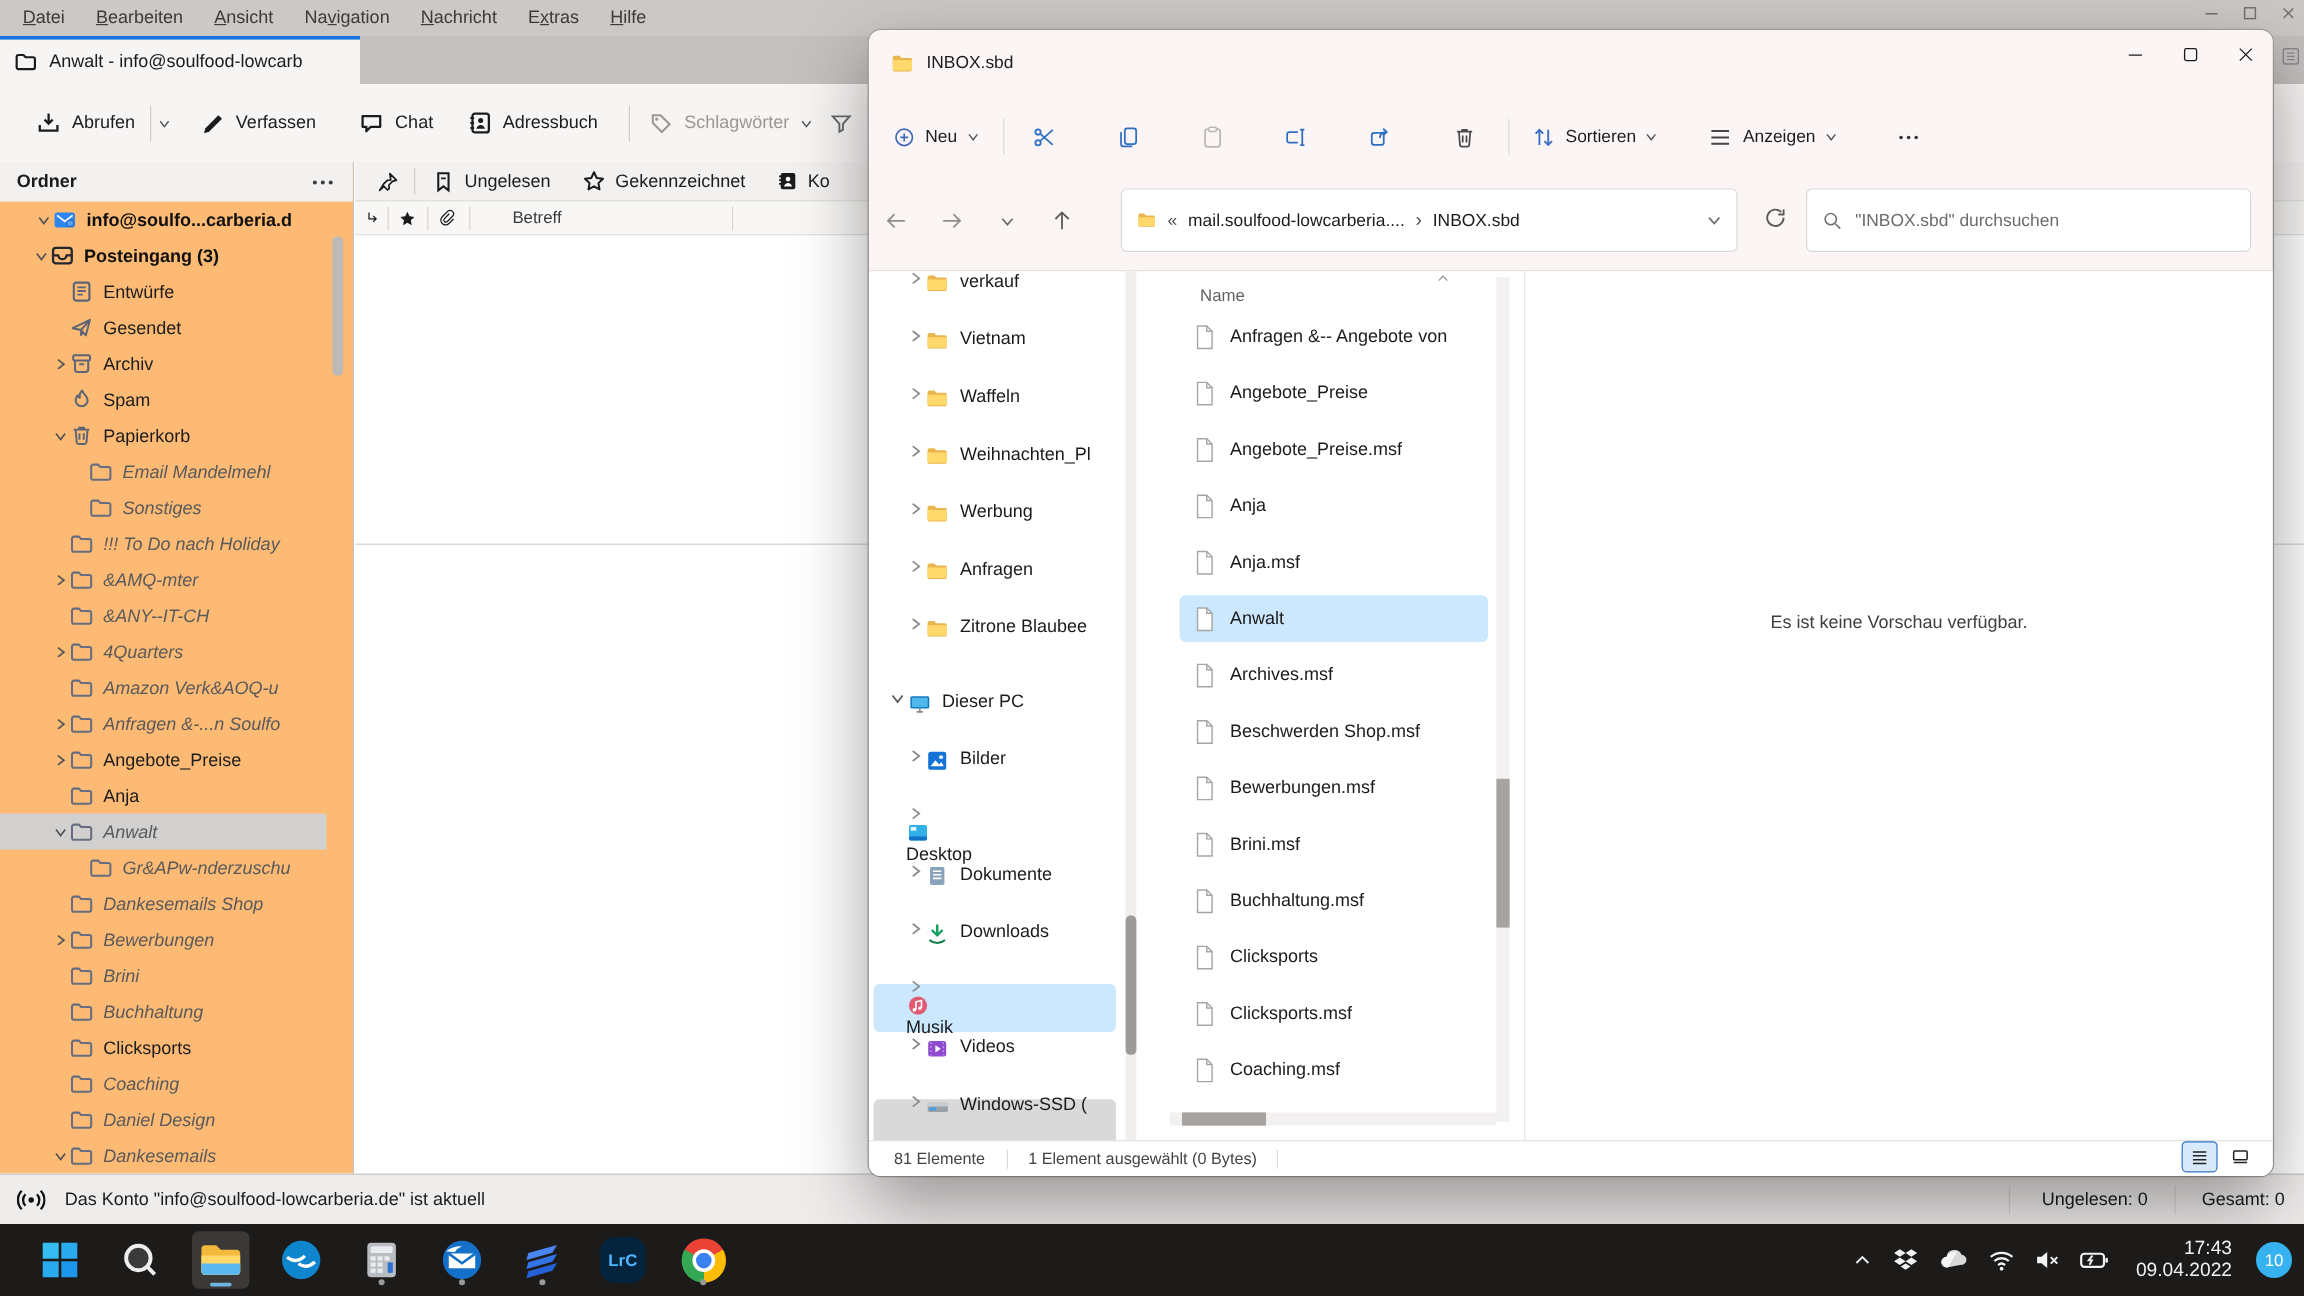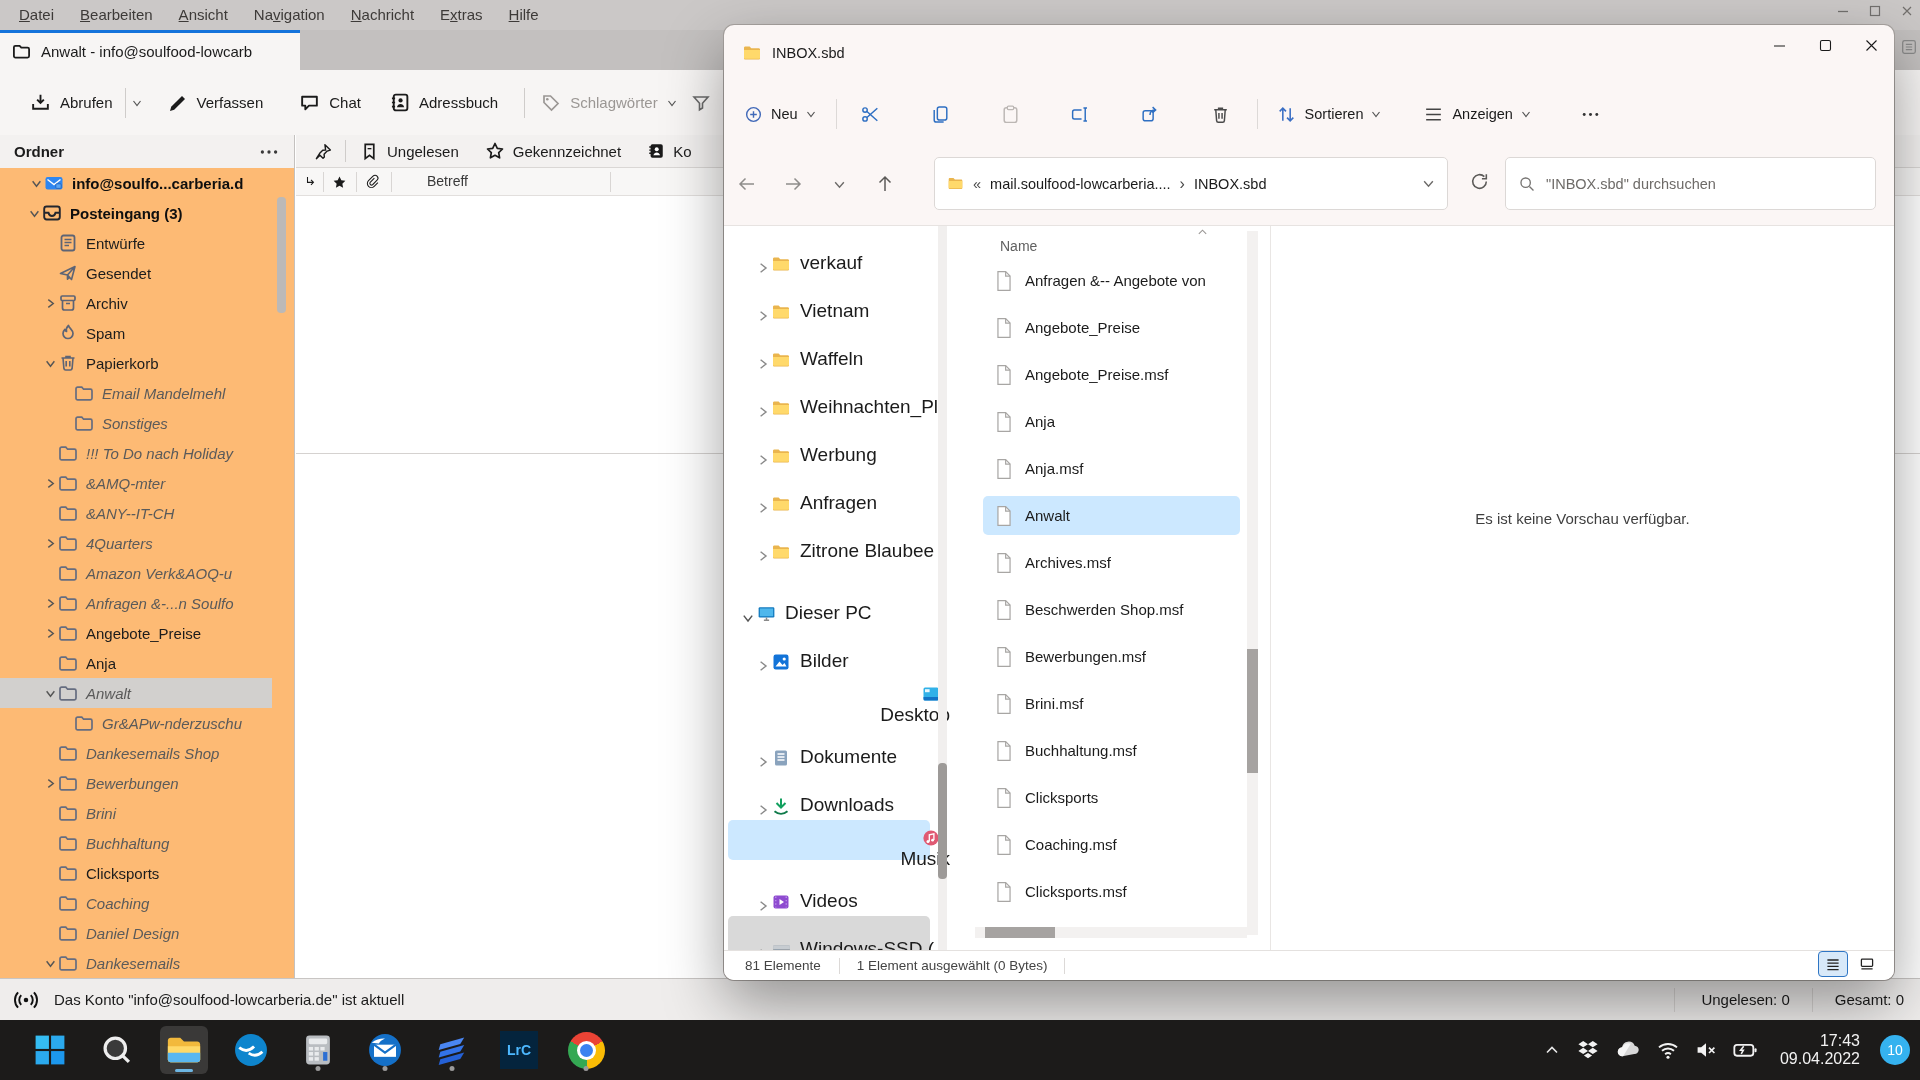--- a/index.html
+++ b/index.html
@@ -56,21 +56,21 @@
 .ex-addressbar{position:absolute;top:122px;left:0;right:0;height:74px;display:flex;align-items:center}
 .nav-arr{width:46px;display:flex;justify-content:center}
 .crumb-box{position:absolute;left:210px;top:10px;width:514px;height:53px;background:#fff;border:1px solid #dcd8d6;border-radius:5px;display:flex;align-items:center;padding:0 12px;gap:9px;font-size:14.5px;color:#1b1b1b}
 .crumb-box .grow{flex:1}
 .search-box{position:absolute;left:781px;top:10px;width:371px;height:53px;background:#fff;border:1px solid #dcd8d6;border-radius:5px;display:flex;align-items:center;padding:0 12px;gap:10px}
 .search-box input{border:none;outline:none;font-size:14.5px;color:#1b1b1b;width:100%;background:transparent;font-family:"Liberation Sans",sans-serif}
 .search-box input::placeholder{color:#6e6b68;opacity:1}
 .ex-body{position:absolute;top:200px;left:0;right:0;bottom:30px;background:#fff;border-top:1px solid #e7e3e1;overflow:hidden}
 
 .ex-nav{position:absolute;left:0;top:0;width:226px;bottom:0;overflow:hidden}
-.nav-row{height:48px;display:flex;align-items:flex-end;font-size:19px;color:#1b1b1b;position:relative;white-space:nowrap}
+.nav-row{height:48px;display:flex;align-items:flex-start;font-size:15px;color:#1b1b1b;position:relative;white-space:nowrap}
 .nav-row .hl{position:absolute;left:4px;right:20px;top:4px;bottom:4px;border-radius:5px}
 .nav-row.sel .hl{background:#cce8ff}
 .nav-row.gray .hl{background:#d9d9d9}
 .nav-row .chev{width:16px;display:flex;justify-content:center;flex:none;position:relative}
 .nav-row .ico{width:20px;margin-right:9px;flex:none;position:relative}
 .nav-row .lbl{position:relative}
 .nav-scroll-track{position:absolute;left:214px;top:0;width:9px;bottom:0;background:#f1efee}
 .nav-scroll-thumb{position:absolute;left:214px;top:537px;width:9px;height:116px;background:#9d9a98;border-radius:4px}
 
 .ex-files{position:absolute;left:251px;top:0;width:272px;bottom:0}
@@ -96,21 +96,21 @@
 .view-btns{position:absolute;right:12px;bottom:3px;display:flex;gap:4px}
 .view-btn{width:30px;height:26px;border-radius:4px;display:flex;align-items:center;justify-content:center}
 .view-btn.active{background:#d8e9f9;border:1.5px solid #2e75c4}
 
 #taskbar{position:absolute;left:0;bottom:0;width:1920px;height:60px;background:#1c1b1a;display:flex;align-items:center}
 .tb-apps{display:flex;align-items:center;gap:19px;padding-left:26px}
 .app-btn{width:48px;height:48px;border-radius:6px;display:flex;align-items:center;justify-content:center;position:relative}
 .app-btn.active{background:#3a3938}
 .app-btn .underline{position:absolute;bottom:2px;left:50%;transform:translateX(-50%);width:18px;height:3px;border-radius:2px;background:#6db6e3}
 .app-btn .dot{position:absolute;bottom:3px;left:50%;transform:translateX(-50%);width:5px;height:5px;border-radius:50%;background:#9a9a9a}
-.lrc-tile{width:38px;height:38px;border-radius:0;background:#04243d;display:flex;align-items:center;justify-content:center;color:#4db8ff;font-size:14px;font-weight:700}
+.lrc-tile{width:38px;height:38px;border-radius:12px;background:#04243d;display:flex;align-items:center;justify-content:center;color:#4db8ff;font-size:14px;font-weight:700}
 .chrome-ball{width:37px;height:37px;border-radius:50%;background:conic-gradient(from -60deg,#ea4335 0 120deg,#fbbc05 0 240deg,#34a853 0 360deg);position:relative}
 .chrome-ball::before{content:"";position:absolute;inset:9px;background:#fff;border-radius:50%}
 .chrome-ball::after{content:"";position:absolute;inset:12px;background:#3b82f0;border-radius:50%}
 .tb-tray{position:absolute;right:0;top:0;height:60px;display:flex;align-items:center;gap:14px;padding-right:10px}
 .tray-ic{display:flex;align-items:center;justify-content:center}
 .clock{text-align:right;color:#f2f2f2;font-size:16px;line-height:18px;margin-left:8px}
 .badge{width:30px;height:30px;border-radius:50%;background:#35b2ef;color:#fff;font-size:14px;display:flex;align-items:center;justify-content:center;margin-left:6px}
 
 .colpicker{position:absolute;top:38px;right:2px}
 </style>
@@ -1128,31 +1128,31 @@
    <span class="lbl">Clicksports</span>
             </div>
             <div class="file-row ">
    <span class="hl"></span>
               <span class="ico">
                 <svg width="18" height="22" viewBox="0 0 16 20">
                   <path d="M2.5 1.5h7l4 4v13h-11z" fill="#fff" stroke="#a8a6a4" stroke-width="1.1"></path>
                   <path d="M9.5 1.5v4h4" fill="none" stroke="#a8a6a4" stroke-width="1.1"></path>
                 </svg>
               </span>
-   <span class="lbl">Coaching.msf</span>
+   <span class="lbl">Clicksports.msf</span>
             </div>
             <div class="file-row ">
    <span class="hl"></span>
               <span class="ico">
                 <svg width="18" height="22" viewBox="0 0 16 20">
                   <path d="M2.5 1.5h7l4 4v13h-11z" fill="#fff" stroke="#a8a6a4" stroke-width="1.1"></path>
                   <path d="M9.5 1.5v4h4" fill="none" stroke="#a8a6a4" stroke-width="1.1"></path>
                 </svg>
               </span>
-   <span class="lbl">Clicksports.msf</span>
+   <span class="lbl">Coaching.msf</span>
             </div>
           </div>
       </div>
       <div class="files-vtrack"></div>
       <div class="files-vthumb"></div>
       <div class="files-htrack"></div>
       <div class="files-hthumb"></div>
 
       <div class="ex-preview-sep"></div>
       <div class="ex-preview">

